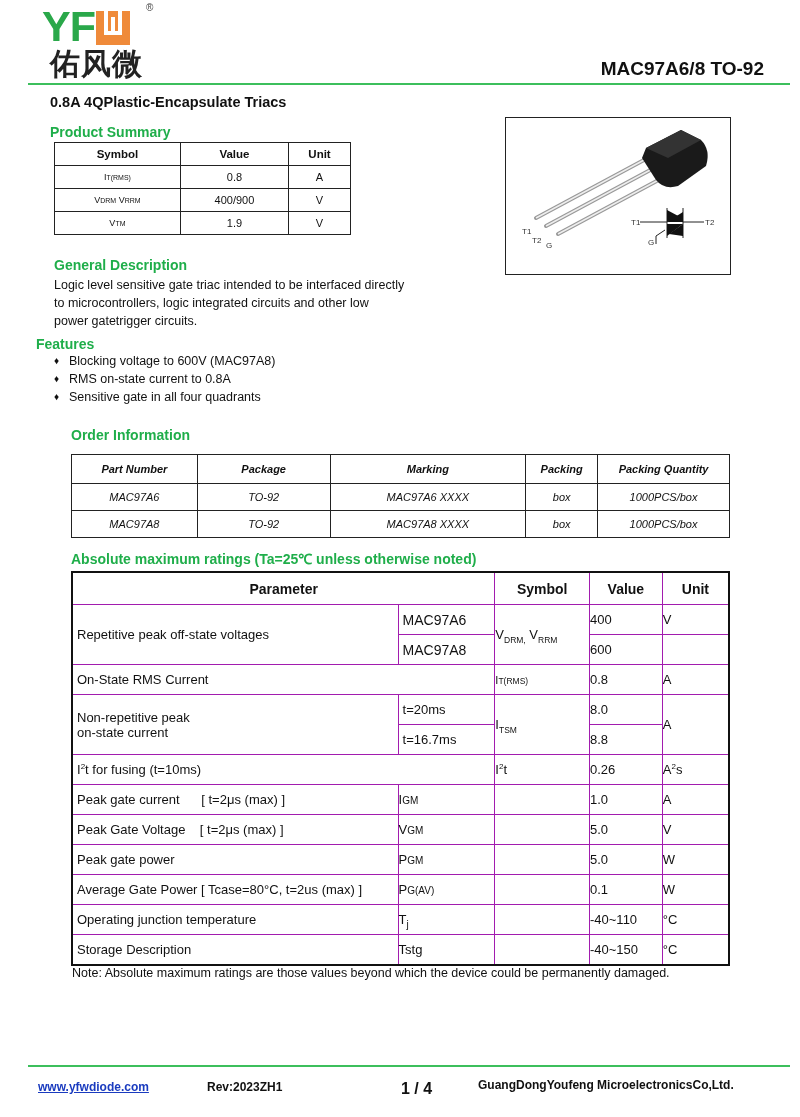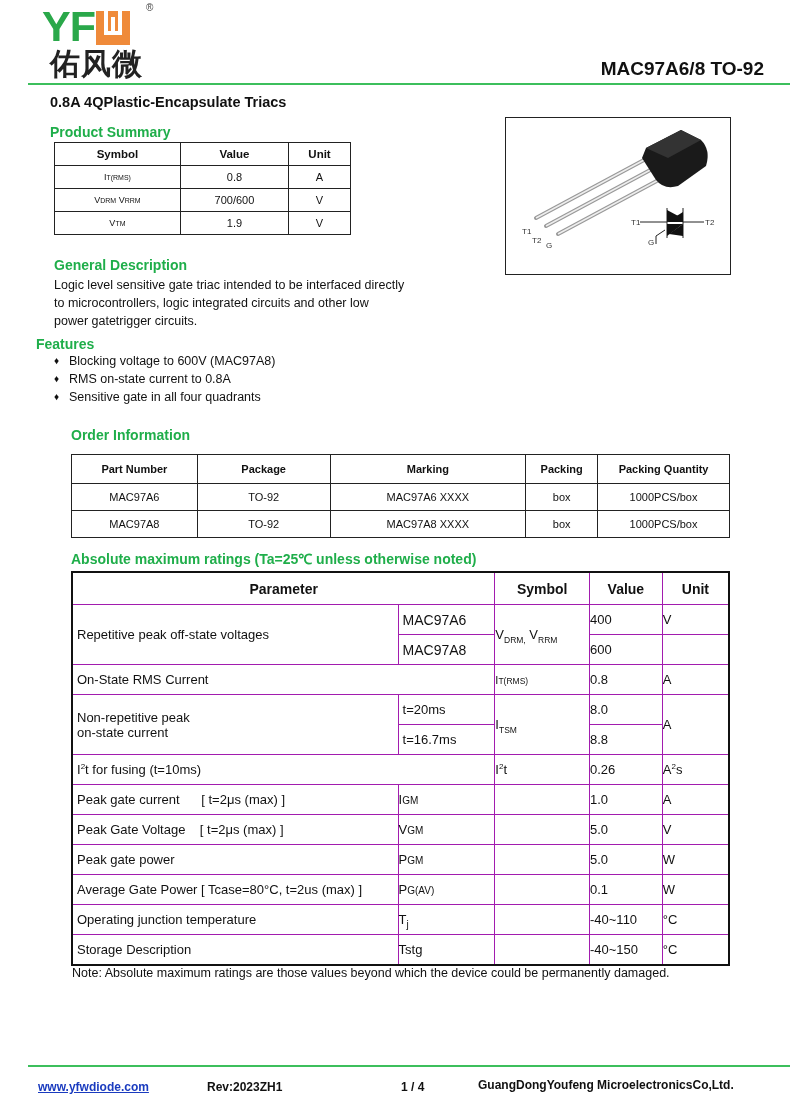--- a/index.html
+++ b/index.html
@@ -26,36 +26,36 @@
   .ps-table th { font-weight:bold; font-size:11.5px; }
   .ps-table td.sym { font-size:9px; }
   .ps-table td.sym small { font-size:7px; }
   
   .pkg-img { left:505px; top:117px; width:224px; height:156px; border:1px solid #222; background:#fff; }
   .body-text { font-size:12.5px; line-height:18px; }
   .features li { list-style:none; position:relative; padding-left:15px; }
   .features ul { margin:0; padding:0; }
   .bullet { position:absolute; left:0; top:0; font-size:10px; }
   
-  .order-table { left:71px; top:454px; width:659px; }
+  .order-table { left:71px; top:454px; width:659px;font-style:italic; }
   .order-table th, .order-table td { border:1px solid #222; text-align:center; font-size:11px; padding:0; height:26px; }
   .order-table th { font-weight:bold; height:28px; }
   
   .rt-table { left:71px; top:571px; width:659px; border:2px solid #111; }
   .rt-table th, .rt-table td { border:1px solid #a21caf; font-size:13px; padding:0; height:29px; }
   .rt-table th { font-weight:bold; font-size:14px; height:31px; text-align:center; }
   .rt-table td.l { text-align:left; padding-left:4px; }
   .rt-table td.c { text-align:left; }
   .rt-table td.sym small, .rt-table td.sym .sub { font-size:8.5px; }
   sub, sup { line-height:0; }
   .note { left:72px; top:964px; font-size:12.5px; line-height:18px; }
   .footer-rule { left:28px; right:10px; top:1065px; height:2px; background:#3cbf5c; }
   .footer-link { left:38px; top:1080px; font-size:12px; font-weight:bold; color:#1a3bbf; text-decoration:underline; }
   .footer-rev { left:207px; top:1080px; font-size:12px; font-weight:bold; }
-  .footer-page { left:401px; top:1080px; font-size:12px; font-weight:bold; }
+  .footer-page { left:401px; top:1080px; font-size:16px; font-weight:bold; }
   .footer-co { left:478px; top:1078px; font-size:12px; font-weight:bold; }
 </style>
 </head>
 <body>
 
 <div class="abs logo-letters">
   <span class="logo-y">Y</span><span class="logo-f">F</span><span class="logo-w-box"><span class="logo-w-mid"></span><span class="logo-w-inner"></span></span>
 </div>
 <div class="abs logo-reg">®</div>
 <div class="abs logo-cn">佑风微</div>
@@ -72,21 +72,21 @@
     <th>Value</th>
     <th>Unit</th>
   </tr>
   <tr>
     <td class="sym"><span>I</span><small>T(RMS)</small></td>
     <td>0.8</td>
     <td>A</td>
   </tr>
   <tr>
     <td class="sym"><span>V</span><small>DRM</small><span> V</span><small>RRM</small></td>
-    <td>700/600</td>
+    <td>400/900</td>
     <td>V</td>
   </tr>
   <tr>
     <td class="sym"><span>V</span><small>TM</small></td>
     <td>1.9</td>
     <td>V</td>
   </tr>
 </tbody>
   </table>
 

